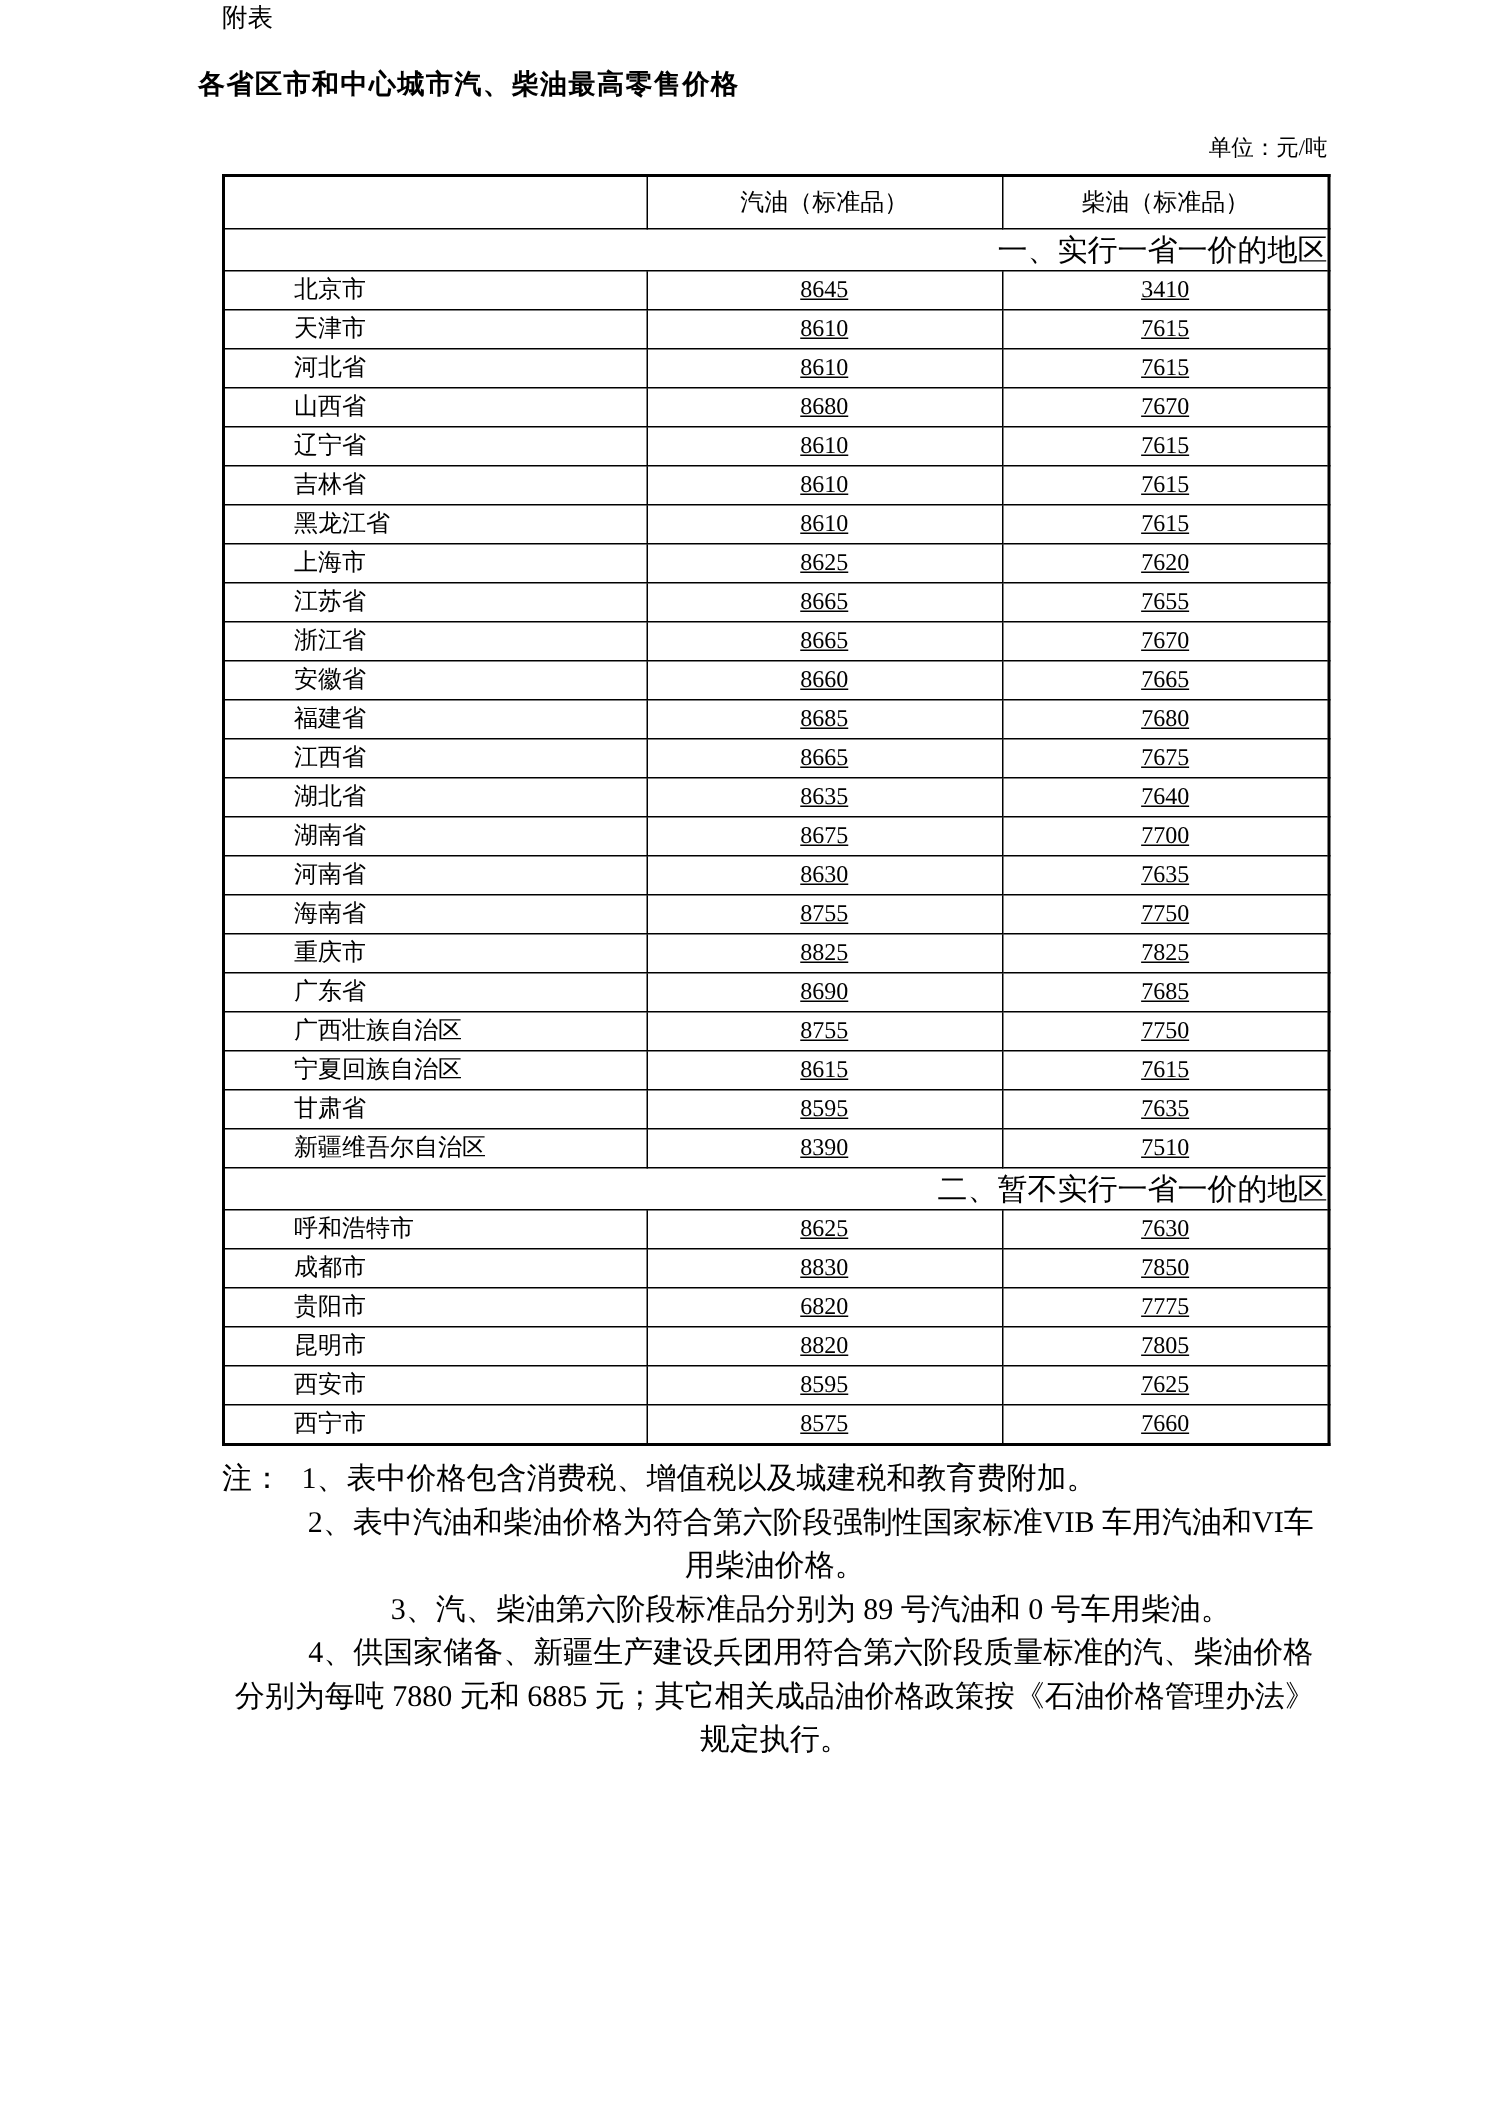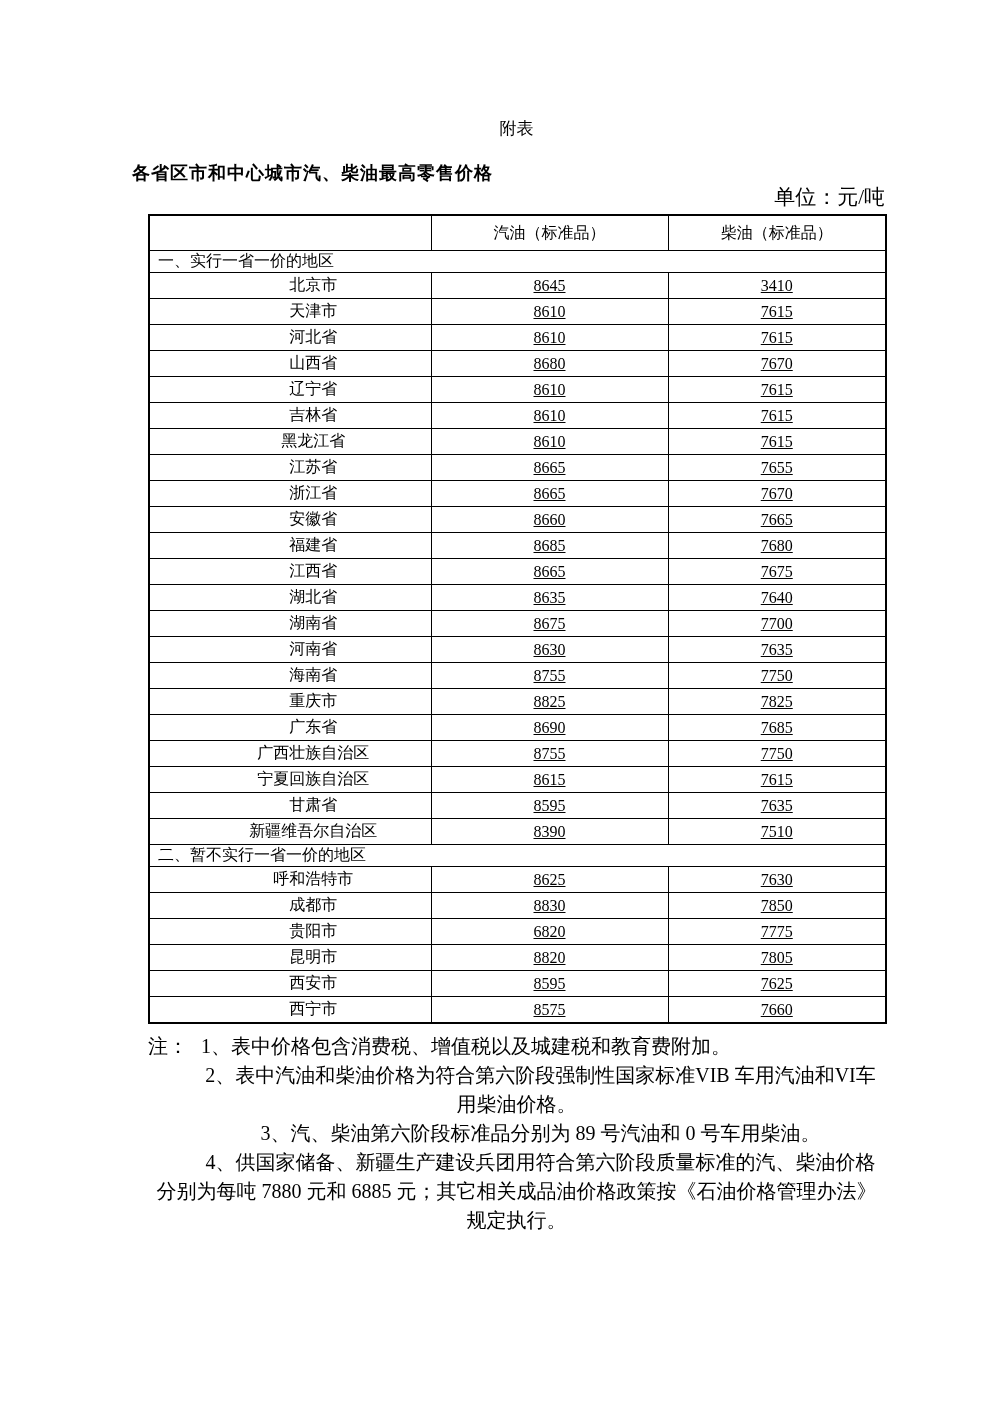--- a/index.html
+++ b/index.html
@@ -10,40 +10,38 @@
     background: #ffffff;
     color: #000000;
     font-family: "Liberation Serif", "DejaVu Serif", serif;
     overflow: hidden;
   }
   .content {
     margin-left: 148px;
     width: 737px;
   }
   .doc-label {
-    padding-top: 117px;
     font-size: 17px;
     line-height: 23px;
-    text-align: center;
   }
   .doc-title {
     position: relative;
     left: -16px;
     margin-top: 21px;
     text-align: left;
     font-size: 18px;
     font-weight: bold;
     letter-spacing: 1px;
     font-family: "Liberation Sans", "DejaVu Sans", sans-serif;
     line-height: 24px;
   }
   .unit-line {
-    margin-top: 2px;
+    margin-top: 21px;
     text-align: right;
-    font-size: 21px;
+    font-size: 15px;
     line-height: 20px;
   }
   table.price-table {
     margin-top: 7px;
     width: 737px;
     border-collapse: collapse;
     table-layout: fixed;
     font-size: 16px;
   }
   table.price-table, table.price-table th, table.price-table td {
@@ -52,27 +50,27 @@
   table.price-table { border-width: 2px; border-radius: 17px; }
   th.col-head {
     height: 34px;
     font-weight: normal;
     text-align: center;
     padding: 0;
   }
   tr.section-row td {
     height: 21px;
     padding: 0 0 0 8px;
-    text-align: left;
-    font-size: 16px;
+    text-align: right;
+    font-size: 20px;
   }
   td.region {
     height: 25px;
     padding: 0 0 0 46px;
-    text-align: center;
+    text-align: left;
   }
   td.num {
     text-align: center;
     padding: 0;
     text-decoration: underline;
   }
   .notes {
     margin-top: 8px;
     font-size: 20px;
     line-height: 29px;
@@ -139,20 +137,25 @@
             <td class="region">吉林省</td>
             <td class="num">8610</td>
             <td class="num">7615</td>
           </tr>
           <tr>
             <td class="region">黑龙江省</td>
             <td class="num">8610</td>
             <td class="num">7615</td>
           </tr>
           <tr>
+            <td class="region">上海市</td>
+            <td class="num">8625</td>
+            <td class="num">7620</td>
+          </tr>
+          <tr>
             <td class="region">江苏省</td>
             <td class="num">8665</td>
             <td class="num">7655</td>
           </tr>
           <tr>
             <td class="region">浙江省</td>
             <td class="num">8665</td>
             <td class="num">7670</td>
           </tr>
           <tr>

